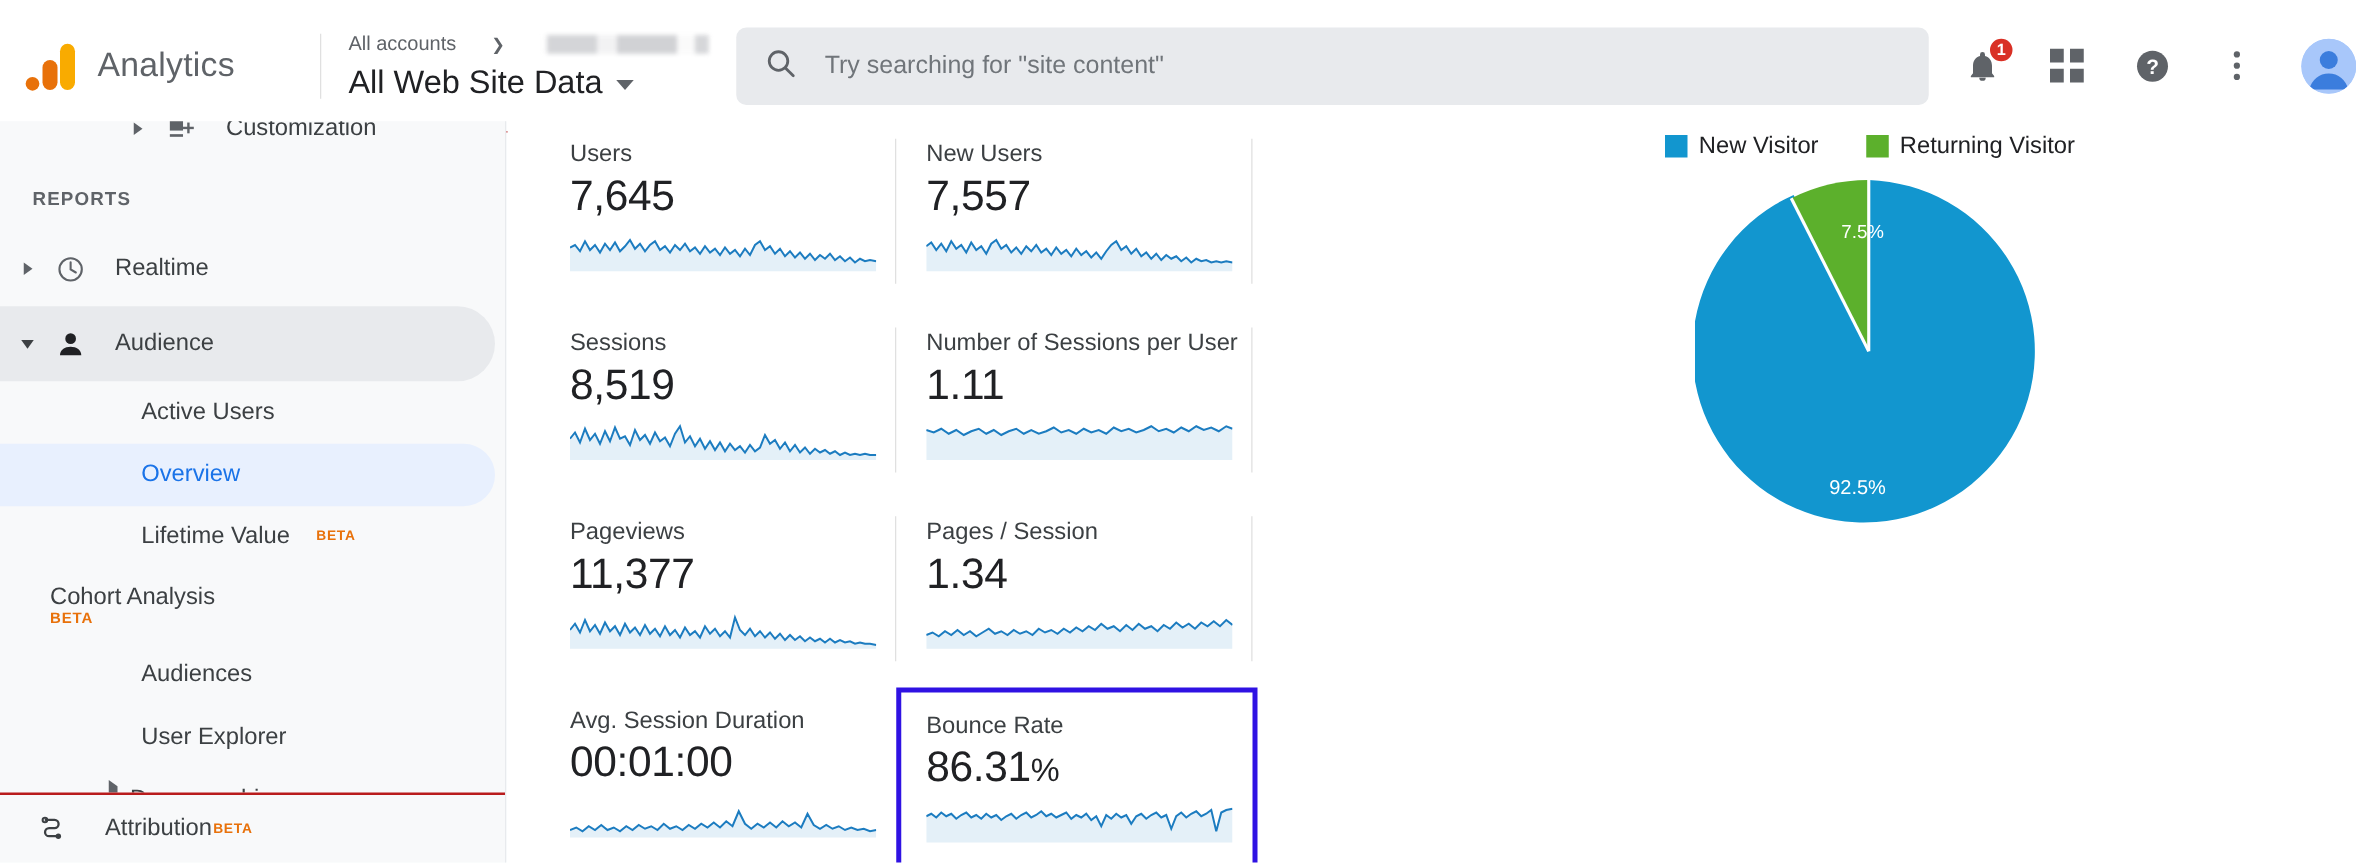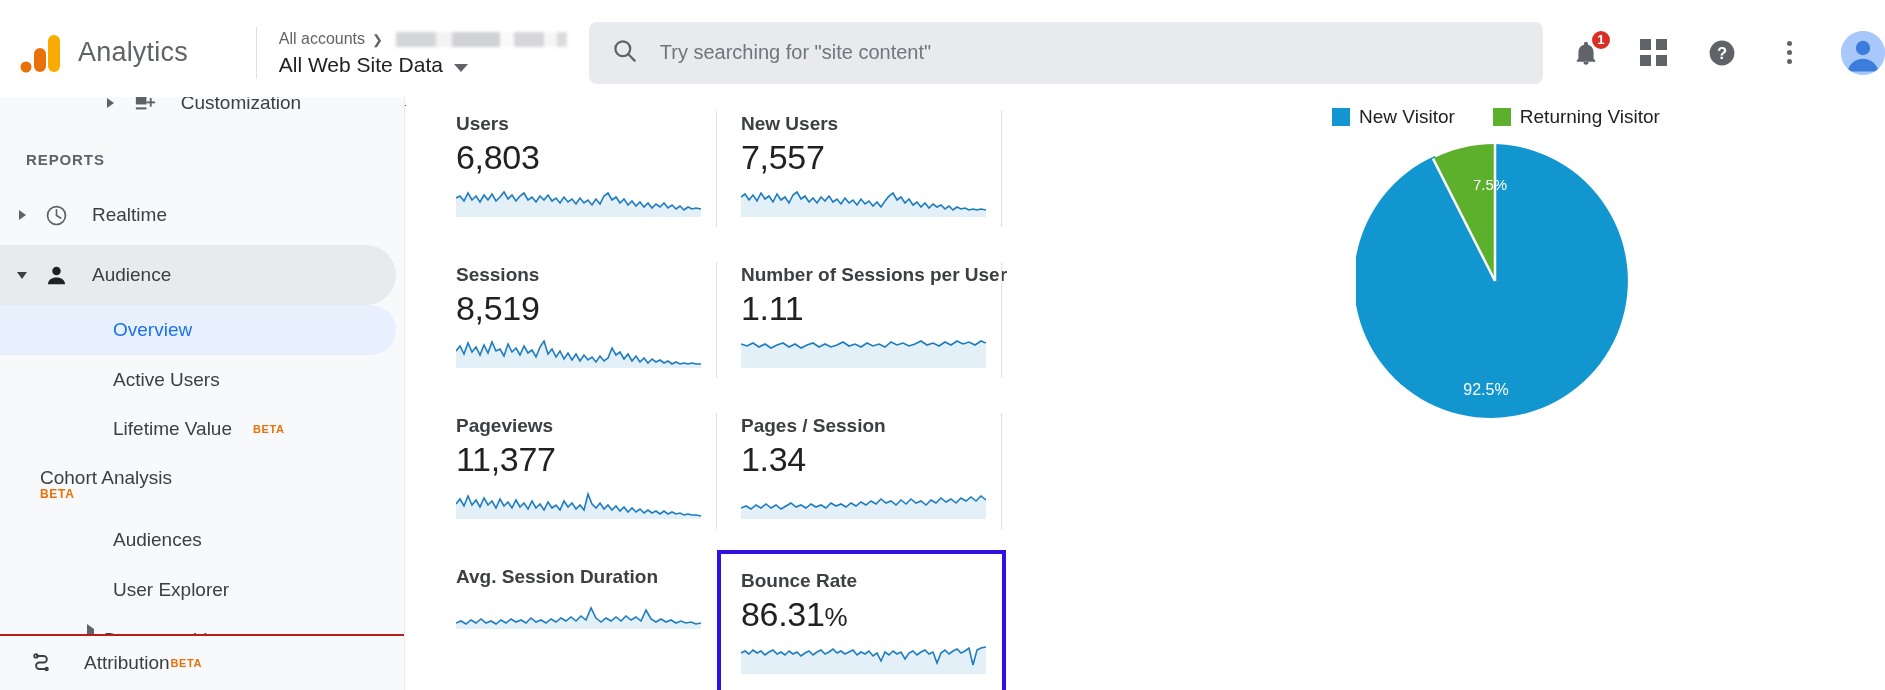--- a/index.html
+++ b/index.html
@@ -22,33 +22,33 @@
   .ga-logo { width: 46px; height: 44px; display: block; }
   .brand-name {
     font-size: 27px; color: #5f6368; letter-spacing: .2px;
     margin-left: 14px; white-space: nowrap;
   }
   .vdiv { width: 1px; height: 52px; background: #e0e0e0; margin: 0 0 0 6px; }
 
   .acct { padding-left: 22px; width: 310px; }
   .acct-crumb {
     font-size: 16px; color: #5f6368; display: flex; align-items: center;
-    white-space: nowrap; height: 22px;
+    white-space: nowrap; height: 22px; gap: 21px;
   }
   .acct-crumb .sep { margin: 0 7px; font-size: 13px; color: #5f6368; }
   .blurred {
     display: inline-block; height: 15px; width: 200px; margin-left: 2px;
     background: linear-gradient(90deg,#fdfdfd 0 4px,#d2d3d6 4px 44px,#f2f2f3 44px 60px,
       #cfd0d3 60px 108px,#fafafa 108px 122px,#d4d5d8 122px 152px,#f6f6f7 152px 165px,
       #d9dadd 165px 210px);
     filter: blur(1.6px); opacity: .95; vertical-align: middle;
     border-radius: 1px;
   }
   .acct-title {
-    font-size: 21px; color: #202124; display: flex; align-items: center;
+    font-size: 26px; color: #202124; display: flex; align-items: center;
     margin-top: 3px; white-space: nowrap;
   }
   .caret-dn {
     width: 0; height: 0; margin-left: 11px; margin-top: 5px;
     border-left: 7px solid transparent; border-right: 7px solid transparent;
     border-top: 8px solid #5f6368;
   }
 
   .searchwrap {
     margin-left: 22px; width: 963px; height: 62px;
@@ -149,21 +149,21 @@
     position: absolute; left: 26px; top: 0; width: 570px;
   }
   .card-row { display: flex; height: 151px; }
   .card {
     width: 285px; padding: 16px 20px 0 24px; position: relative;
   }
   .card.divider::after {
     content: ""; position: absolute; right: 0; top: 14px;
     width: 1px; height: 116px; background: #e0e0e0;
   }
-  .card-title { font-size: 19px; color: #3c4043; white-space: nowrap; font-weight: bold; }
+  .card-title { font-size: 19px; color: #3c4043; white-space: nowrap; }
   .card-value { font-size: 34px; color: #202124; margin-top: 4px; line-height: 1.1; letter-spacing: -.3px; }
   .card-value .pct { font-size: 26px; }
   .spark { margin-top: 8px; width: 245px; height: 38px; display: block; }
   .card.highlight {
     border: 4px solid #2f12e3; width: 289px; padding-left: 20px;
   }
   .card.highlight::after { display: none; }
 
   
   .pie-panel { position: absolute; left: 740px; top: 0; width: 700px; }
@@ -288,26 +288,26 @@
       </span>
     <span class="nico">
       <svg width="25" height="25" viewBox="0 0 24 24">
         <circle cx="12" cy="7.6" r="4.1" fill="#202124"></circle>
         <path d="M3.8 20.4c0-4.2 3.7-6.6 8.2-6.6s8.2 2.4 8.2 6.6z" fill="#202124"></path>
       </svg>
     </span>
     <span class="nlabel">Audience</span>
   </div>
 
+  <div class="sub-row">
+    <span>Active Users</span>
+  </div>
+
   <div class="sub-row active">
     <span>Overview</span>
-  </div>
-
-  <div class="sub-row">
-    <span>Active Users</span>
   </div>
 
   <div class="sub-row tight">
     <span>Lifetime Value</span>
     <span class="beta-sup">BETA</span>
   </div>
 
   <div class="sub-row stacked">
     <span>Cohort Analysis</span>
     <span class="beta-below">BETA</span>
@@ -339,21 +339,21 @@
   </div>
 </div>
 
 <div class="content">
 
   <div class="cards">
 
     <div class="card-row">
       <div class="card divider">
         <div class="card-title">Users</div>
-        <div class="card-value">6,803</div>
+        <div class="card-value">7,645</div>
         <svg class="spark" viewBox="0 0 245 38" preserveAspectRatio="none">
           <path fill="#e4f0f8" d="M0 14 L4 12 L8 17 L12 9 L16 16 L20 12 L24 18 L28 11 L32 16 L36 10 L40 17 L44 13 L48 8 L52 15 L56 11 L60 17 L64 12 L68 9 L72 16 L76 13 L80 18 L84 12 L88 16 L92 11 L96 17 L100 14 L104 19 L108 13 L112 18 L116 15 L120 20 L124 14 L128 19 L132 16 L136 21 L140 15 L144 20 L148 12 L152 9 L156 16 L160 13 L164 19 L168 15 L172 21 L176 17 L180 22 L184 18 L188 23 L192 19 L196 24 L200 20 L204 23 L208 19 L212 24 L216 21 L220 25 L224 22 L228 26 L232 23 L236 25 L240 24 L245 25 L245 33 L0 33 Z"></path>
           <path fill="none" stroke="#1c7cc0" stroke-width="1.6" d="M0 14 L4 12 L8 17 L12 9 L16 16 L20 12 L24 18 L28 11 L32 16 L36 10 L40 17 L44 13 L48 8 L52 15 L56 11 L60 17 L64 12 L68 9 L72 16 L76 13 L80 18 L84 12 L88 16 L92 11 L96 17 L100 14 L104 19 L108 13 L112 18 L116 15 L120 20 L124 14 L128 19 L132 16 L136 21 L140 15 L144 20 L148 12 L152 9 L156 16 L160 13 L164 19 L168 15 L172 21 L176 17 L180 22 L184 18 L188 23 L192 19 L196 24 L200 20 L204 23 L208 19 L212 24 L216 21 L220 25 L224 22 L228 26 L232 23 L236 25 L240 24 L245 25"></path>
         </svg>
       </div>
       <div class="card divider">
         <div class="card-title">New Users</div>
         <div class="card-value">7,557</div>
         <svg class="spark" viewBox="0 0 245 38" preserveAspectRatio="none">
           <path fill="#e4f0f8" d="M0 13 L4 10 L8 16 L12 11 L16 17 L20 9 L24 15 L28 12 L32 18 L36 10 L40 16 L44 13 L48 19 L52 11 L56 8 L60 15 L64 12 L68 18 L72 14 L76 19 L80 13 L84 17 L88 12 L92 18 L96 15 L100 20 L104 14 L108 19 L112 16 L116 21 L120 15 L124 20 L128 17 L132 22 L136 18 L140 23 L144 17 L148 12 L152 9 L156 16 L160 13 L164 19 L168 15 L172 21 L176 18 L180 23 L184 19 L188 24 L192 20 L196 23 L200 21 L204 25 L208 22 L212 26 L216 23 L220 25 L224 24 L228 26 L232 25 L236 26 L240 25 L245 26 L245 33 L0 33 Z"></path>
@@ -396,20 +396,21 @@
         <svg class="spark" viewBox="0 0 245 38" preserveAspectRatio="none">
           <path fill="#e4f0f8" d="M0 22 L5 20 L10 23 L15 19 L20 22 L25 18 L30 22 L35 19 L40 23 L45 20 L50 17 L55 21 L60 19 L65 22 L70 18 L75 21 L80 19 L85 22 L90 17 L95 20 L100 18 L105 21 L110 17 L115 20 L120 16 L125 19 L130 15 L135 18 L140 13 L145 17 L150 15 L155 19 L160 14 L165 18 L170 13 L175 17 L180 15 L185 19 L190 14 L195 17 L200 12 L205 16 L210 13 L215 17 L220 12 L225 15 L230 11 L235 15 L240 10 L245 14 L245 33 L0 33 Z"></path>
           <path fill="none" stroke="#1c7cc0" stroke-width="1.6" d="M0 22 L5 20 L10 23 L15 19 L20 22 L25 18 L30 22 L35 19 L40 23 L45 20 L50 17 L55 21 L60 19 L65 22 L70 18 L75 21 L80 19 L85 22 L90 17 L95 20 L100 18 L105 21 L110 17 L115 20 L120 16 L125 19 L130 15 L135 18 L140 13 L145 17 L150 15 L155 19 L160 14 L165 18 L170 13 L175 17 L180 15 L185 19 L190 14 L195 17 L200 12 L205 16 L210 13 L215 17 L220 12 L225 15 L230 11 L235 15 L240 10 L245 14"></path>
         </svg>
       </div>
     </div>
 
     <div class="card-row">
       <div class="card">
         <div class="card-title">Avg. Session Duration</div>
+        <div class="card-value">00:01:00</div>
         <svg class="spark" viewBox="0 0 245 38" preserveAspectRatio="none">
           <path fill="#e4f0f8" d="M0 27 L5 25 L10 28 L15 24 L20 27 L25 23 L30 27 L35 25 L40 28 L45 24 L50 27 L55 23 L60 26 L65 24 L70 27 L75 22 L80 26 L85 24 L90 27 L95 23 L100 26 L105 22 L110 25 L115 21 L120 25 L125 20 L130 24 L135 12 L140 22 L145 26 L150 22 L155 25 L160 21 L165 25 L170 20 L175 24 L180 21 L185 25 L190 14 L195 23 L200 26 L205 23 L210 26 L215 24 L220 27 L225 25 L230 27 L235 26 L240 28 L245 27 L245 33 L0 33 Z"></path>
           <path fill="none" stroke="#1c7cc0" stroke-width="1.6" d="M0 27 L5 25 L10 28 L15 24 L20 27 L25 23 L30 27 L35 25 L40 28 L45 24 L50 27 L55 23 L60 26 L65 24 L70 27 L75 22 L80 26 L85 24 L90 27 L95 23 L100 26 L105 22 L110 25 L115 21 L120 25 L125 20 L130 24 L135 12 L140 22 L145 26 L150 22 L155 25 L160 21 L165 25 L170 20 L175 24 L180 21 L185 25 L190 14 L195 23 L200 26 L205 23 L210 26 L215 24 L220 27 L225 25 L230 27 L235 26 L240 28 L245 27"></path>
         </svg>
       </div>
       <div class="card highlight">
         <div class="card-title">Bounce Rate</div>
         <div class="card-value">
           <span>86.31</span><span class="pct">%</span>
         </div>

